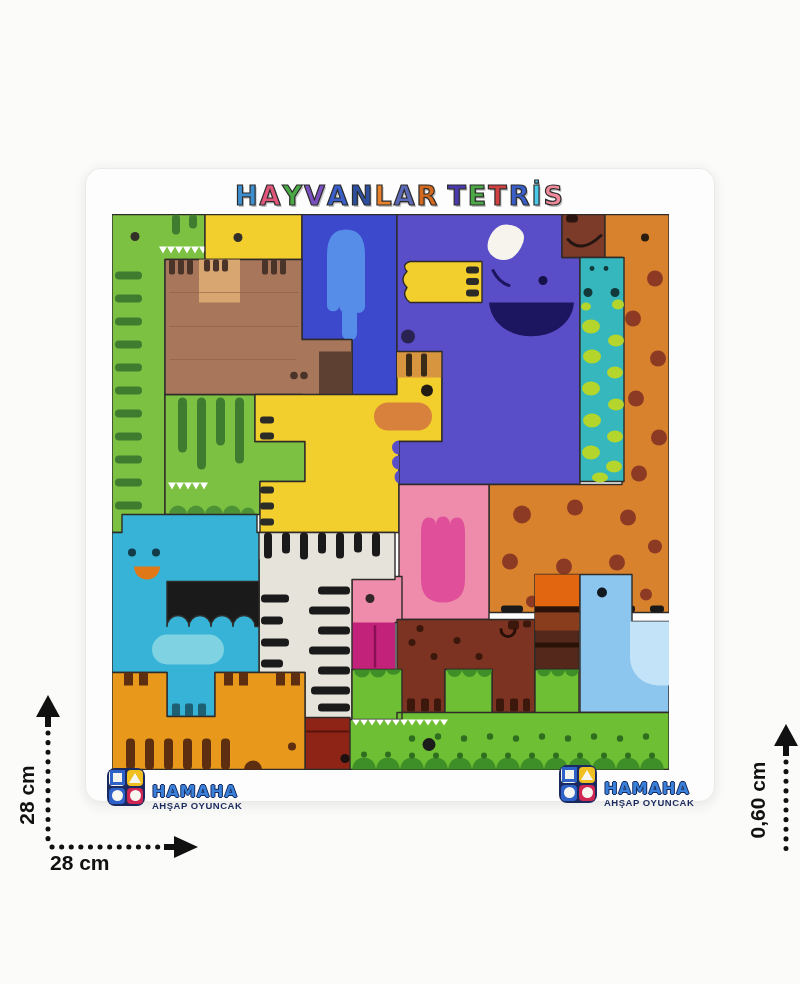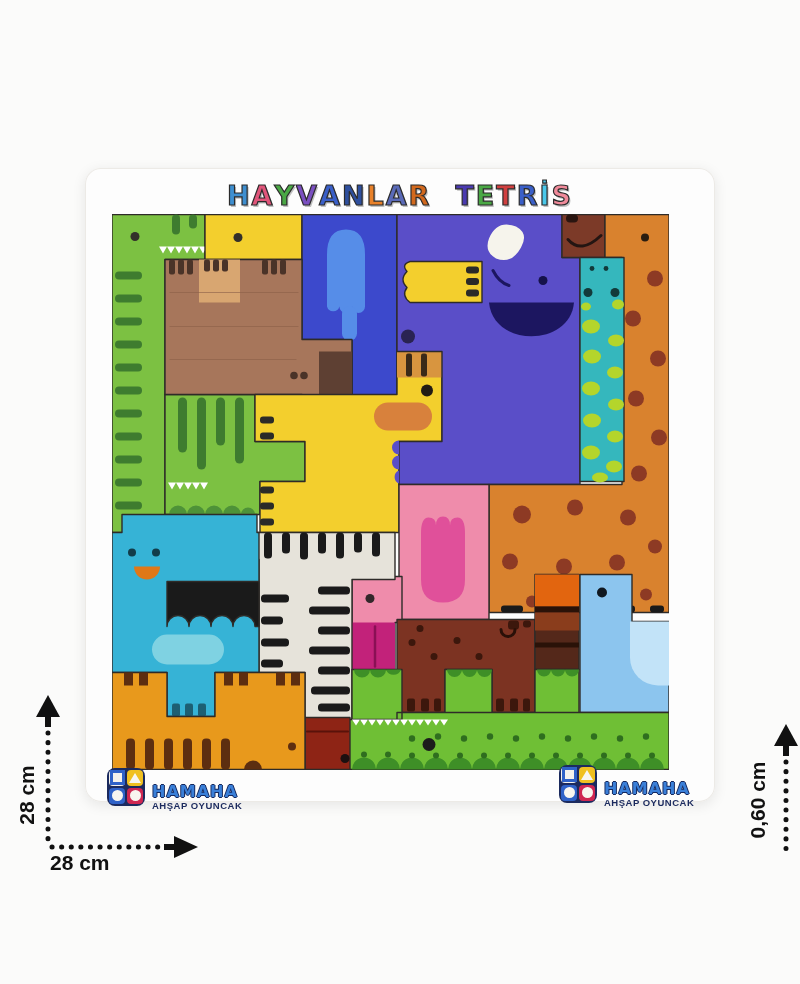--- a/index.html
+++ b/index.html
@@ -1,21 +1,21 @@
 <!DOCTYPE html>
 <html><head>
 <meta charset="utf-8">
 <style>
   html,body{margin:0;padding:0;}
   body{width:800px;height:984px;background:#fbfbfa;font-family:"Liberation Sans",sans-serif;overflow:hidden;position:relative;}
   .board{position:absolute;left:85px;top:168px;width:630px;height:634px;background:#fdfdfd;border-radius:16px;
          box-shadow:0 3px 14px rgba(0,0,0,.09), inset 0 0 0 1px #eceae6;}
   .title{position:absolute;top:12px;left:0;width:100%;text-align:center;white-space:nowrap;
          font-family:"DejaVu Sans",sans-serif;font-weight:800;font-size:27px;letter-spacing:2px;}
-  .title .word{display:inline-block;margin:0 12px;}
+  .title .word{display:inline-block;margin:0 4px;}
   .title .tl-letter{display:inline-block;-webkit-text-stroke:1.2px #2b2b2b;text-shadow:1.5px 1.5px 0 rgba(40,40,40,.28);}
   #puzzle{position:absolute;left:27px;top:46px;width:557px;height:556px;display:block;}
   .logo{position:absolute;display:flex;gap:7px;align-items:center;}
   .logo-left{left:22px;top:595px;}
   .logo-right{left:474px;top:592px;}
   .logo-grid{width:38px;height:38px;border-radius:8px;display:grid;grid-template-columns:1fr 1fr;grid-template-rows:1fr 1fr;
              gap:2px;padding:2px;box-sizing:border-box;}
   .logo-grid .cell{border-radius:4px;display:flex;align-items:center;justify-content:center;}
   .cell .sq{width:9px;height:9px;border:3px solid #2f62c8;}
   .cell .tri{width:0;height:0;border-left:6px solid transparent;border-right:6px solid transparent;border-bottom:10px solid #f8f6f0;}

